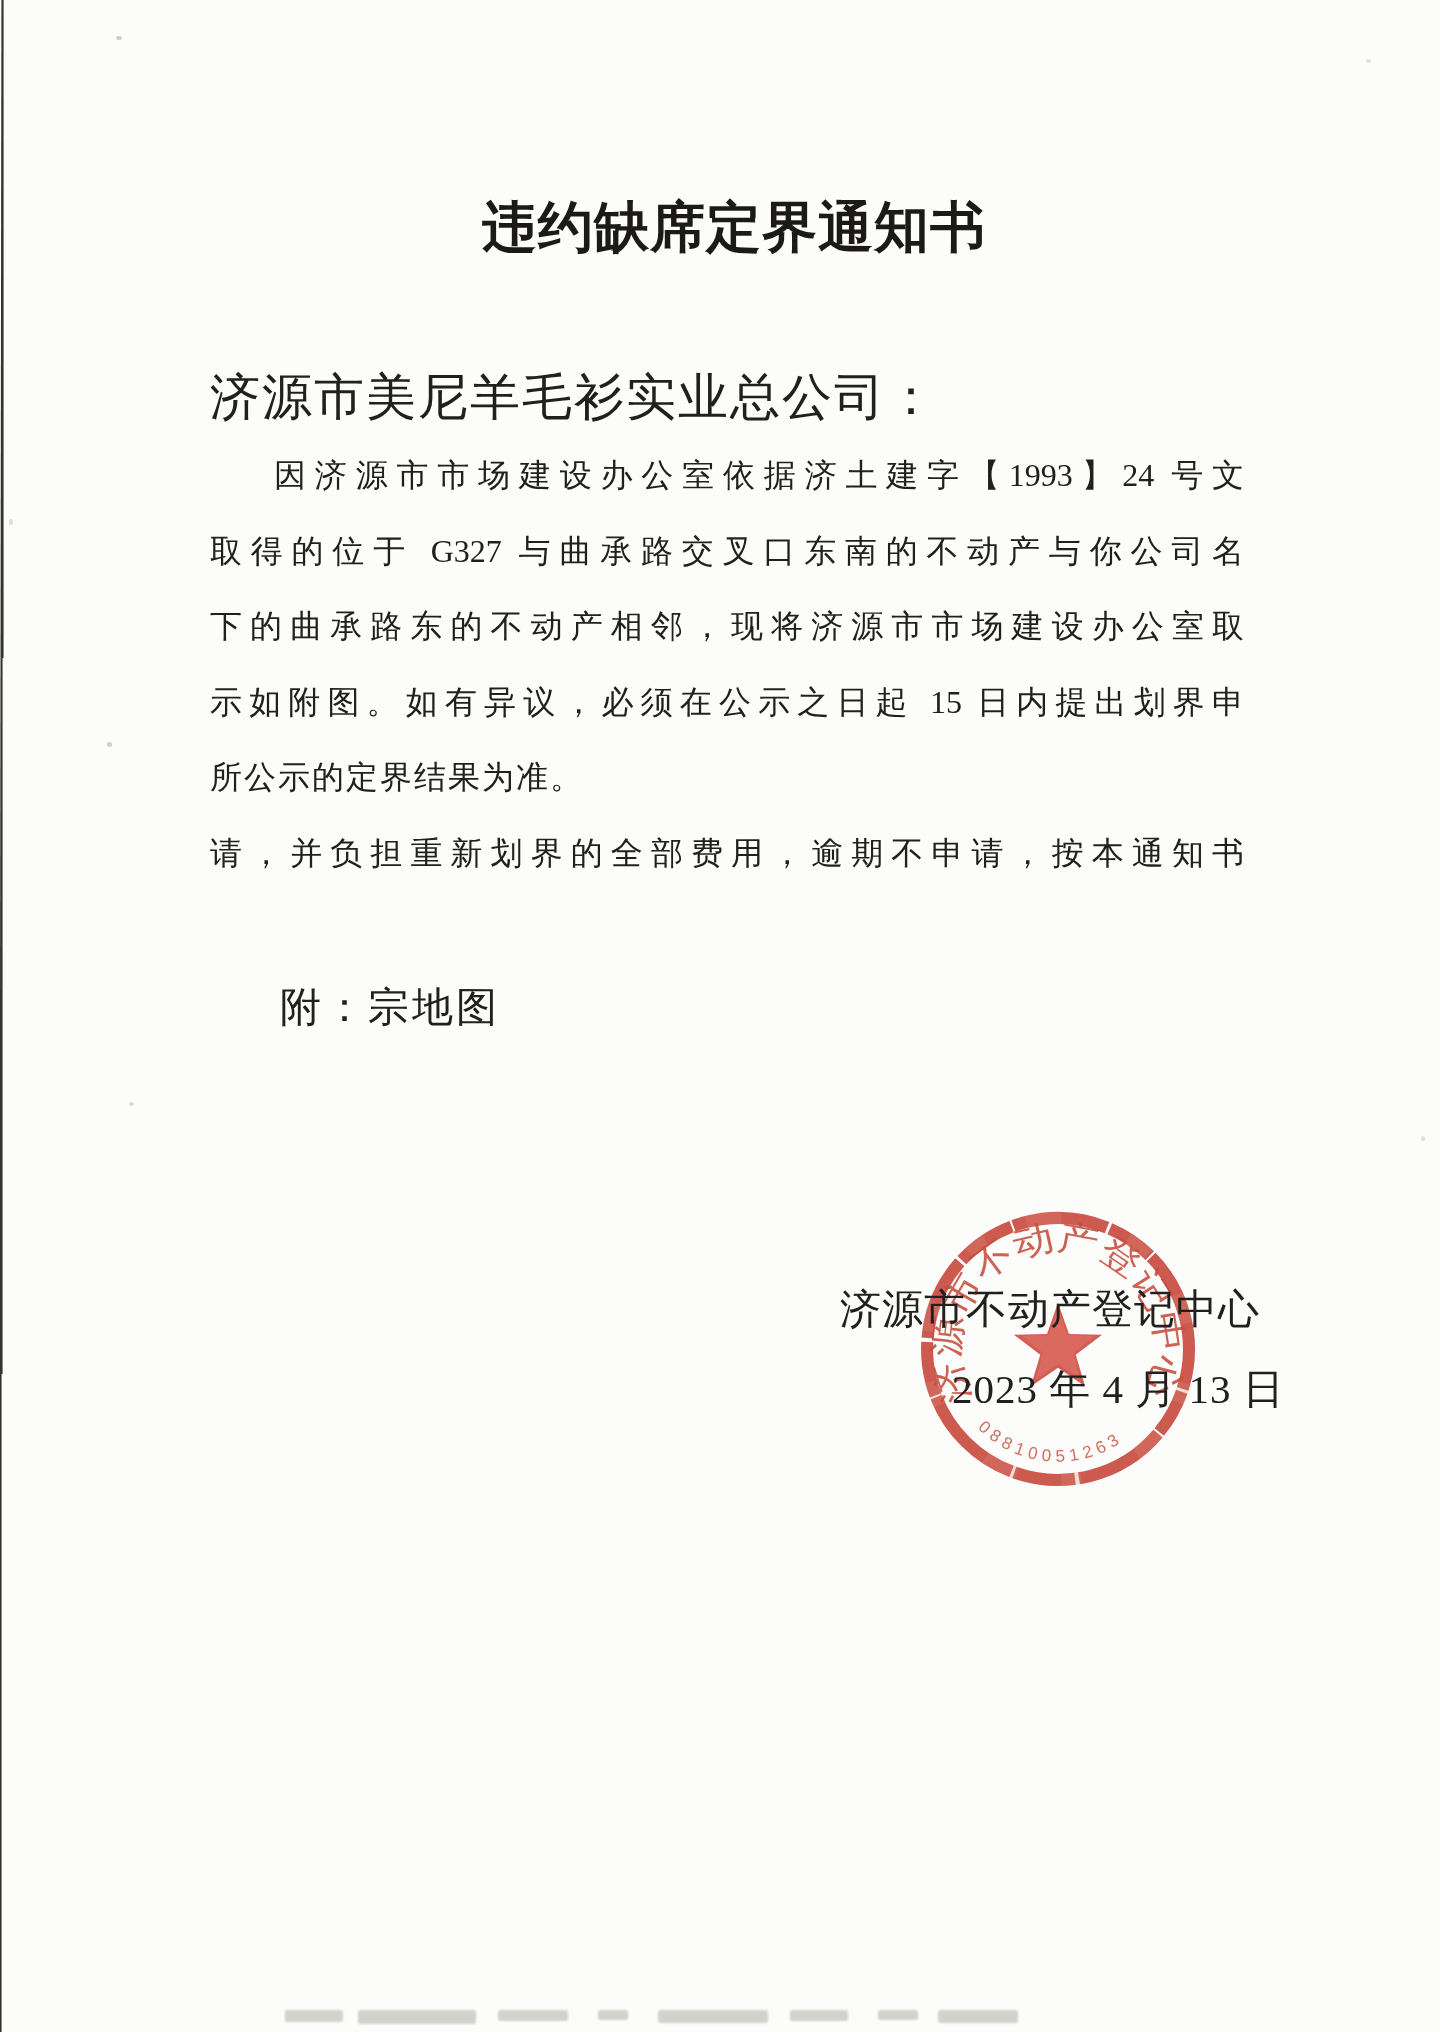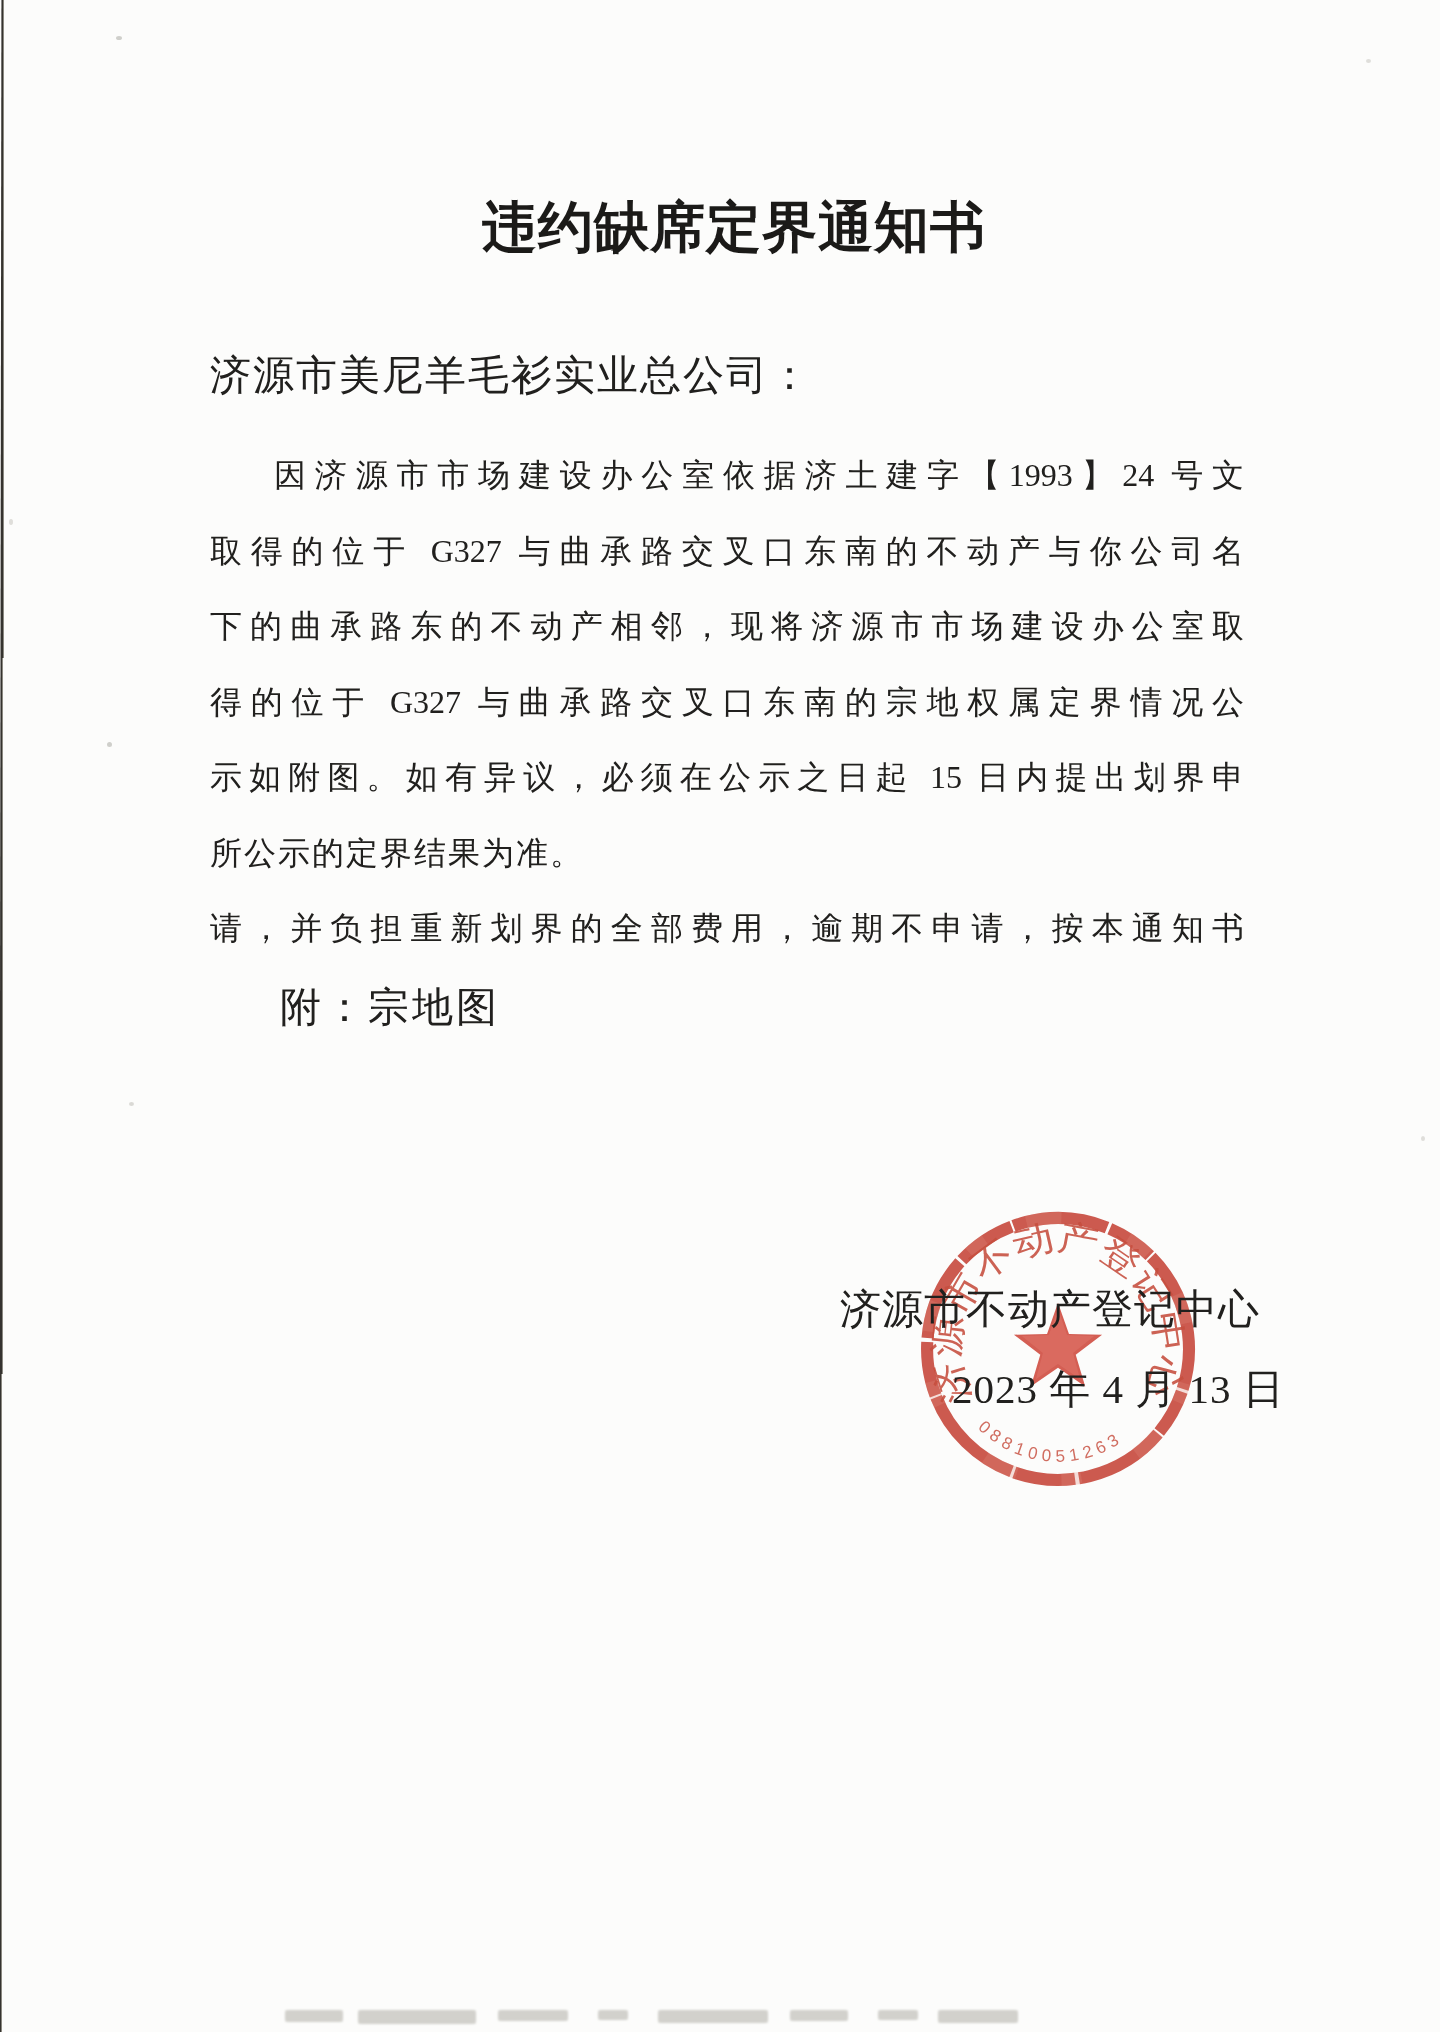--- a/index.html
+++ b/index.html
@@ -24,22 +24,22 @@
   .doc-title{
     position:absolute;left:0;right:0;top:191px;
     text-align:center;
     transform:translateX(14px);
     font-size:55px;font-weight:700;
     letter-spacing:1px;
     color:#1b1a18;
   }
 
   .recipient-line{
-    position:absolute;left:210px;top:348px;
-    font-size:41px;letter-spacing:2px;
+    position:absolute;left:210px;top:364px;
+    font-size:50px;letter-spacing:2px;
   }
 
   .body-paragraph{
     position:absolute;left:210px;top:438px;width:1034px;
     font-size:32px;line-height:75.5px;
   }
   .body-line{
     text-align:justify;
     text-align-last:justify;
     text-justify:inter-character;
@@ -91,21 +91,20 @@
   <div class="scan-speck" style="left:1421px;top:1136px;width:4px;height:5px;opacity:.3;"></div>
 
   <div class="doc-title">违约缺席定界通知书</div>
 
   <div class="recipient-line">济源市美尼羊毛衫实业总公司：</div>
 
   <div class="body-paragraph">
     <div class="body-line indent">因济源市市场建设办公室依据济土建字【1993】24 号文</div>
     <div class="body-line">取得的位于 G327 与曲承路交叉口东南的不动产与你公司名</div>
     <div class="body-line">下的曲承路东的不动产相邻，现将济源市市场建设办公室取</div>
-    <div class="body-line">得的位于 G327 与曲承路交叉口东南的宗地权属定界情况公</div>
     <div class="body-line">示如附图。如有异议，必须在公示之日起 15 日内提出划界申</div>
     <div class="body-line last">所公示的定界结果为准。</div>
     <div class="body-line">请，并负担重新划界的全部费用，逾期不申请，按本通知书</div>
   </div>
 
   <div class="attachment-line">附：宗地图</div>
 
   <div class="signature-block">
     <div class="signature-line">济源市不动产登记中心</div>
     <div class="date-line">2023 年 4 月 13 日</div>

